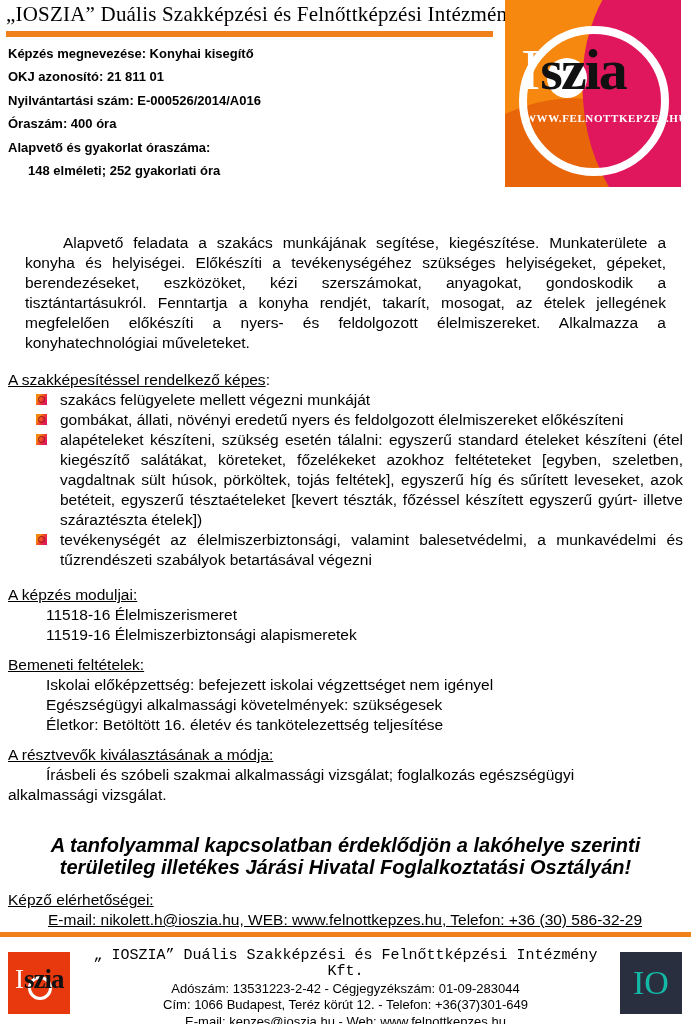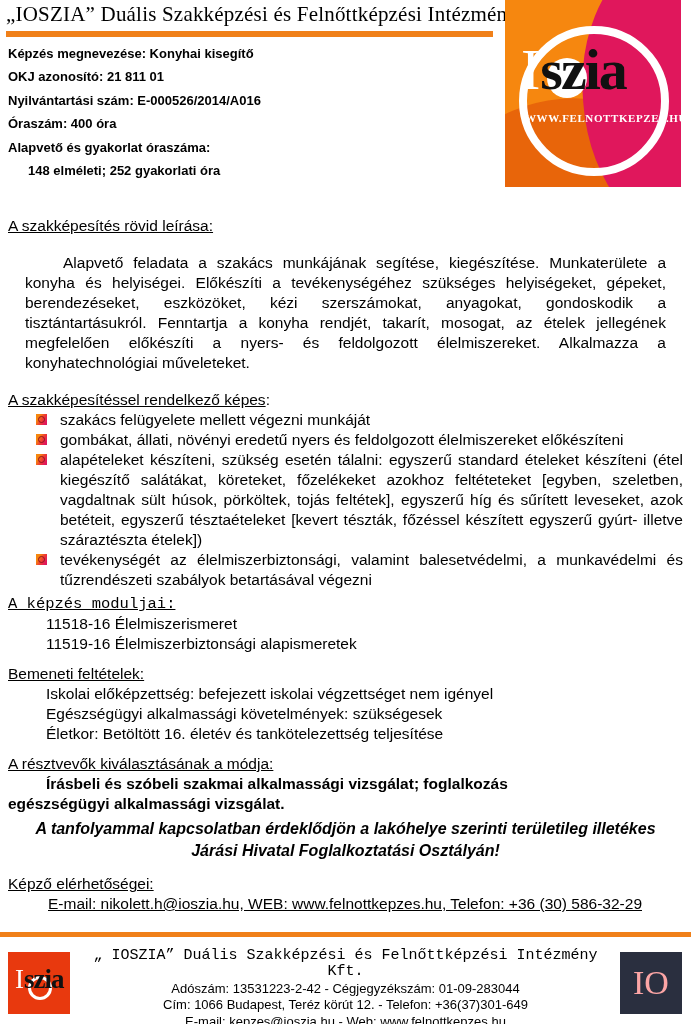--- a/index.html
+++ b/index.html
@@ -30,45 +30,45 @@
   
   .course{position:absolute;left:8px;top:42px;width:497px;font-weight:bold;font-size:13px;
           line-height:23.4px;}
   .course .indent{padding-left:20px;}
 
   
   .content{position:absolute;left:8px;top:216px;width:675px;font-size:15.5px;line-height:20px;}
   .sec-h{margin:0;font-size:15.5px;font-weight:normal;}
   .sec-h .u{text-decoration:underline;}
   .para{margin:17px;text-align:justify;text-indent:38px;}
-  .gap12{margin-top:12px;} .gap8{margin-top:4px;font-family:Liberation Mono, monospace;} .gap10{margin-top:10px;}
+  .gap12{margin-top:12px;} .gap8{margin-top:15px;} .gap10{margin-top:10px;}
   .blist{margin:0;}
   .bitem{position:relative;padding-left:52px;text-align:justify;}
   .blt{position:absolute;left:28px;top:4px;width:11px;height:11px;
        background:linear-gradient(120deg,#f6870f 25%,#ef3b31 55%,#e0175c 85%);}
   .blt::after{content:"";position:absolute;left:1.5px;top:1.5px;width:5px;height:5px;
               border:1.5px solid #8f1220;border-radius:50%;}
   .plain-list div{padding-left:38px;}
-  .sel-para{margin:0;text-indent:38px;width:600px;font-weight:bold;}
-  .notice{margin:4px auto 0 auto;width:670px;text-align:center;font-weight:bold;font-style:italic;
-          font-size:16px;line-height:22px;}
+  .sel-para{margin:0;text-indent:38px;width:600px;}
+  .notice{margin:29px auto 0 auto;width:670px;text-align:center;font-weight:bold;font-style:italic;
+          font-size:20px;line-height:22px;}
   .contact-line{padding-left:40px;text-decoration:underline;}
   .weblink{text-decoration:underline;color:#000;}
 
   
   .footer{position:absolute;left:0;top:932px;width:691px;height:92px;}
   .footer-rule{position:absolute;left:0;top:0;width:691px;height:5px;background:#f08019;}
   .f-logo-left{position:absolute;left:8px;top:20px;width:62px;height:62px;background:#e8390e;overflow:hidden;}
   .fl-ring{position:absolute;left:20px;top:24px;width:18px;height:18px;border:3px solid #ffffff;border-radius:50%;}
   .fl-text{position:absolute;left:7px;top:12px;font-family:"Liberation Serif",serif;font-size:27px;line-height:30px;}
   .fl-text .li{color:#ffffff;}
   .fl-text .ls{color:#111111;font-weight:bold;letter-spacing:-1px;}
   .f-logo-right{position:absolute;right:9px;top:20px;width:62px;height:62px;background:#2a2f3f;
                 display:flex;align-items:center;justify-content:center;
-                font-family:"Liberation Serif",serif;font-size:34px;color:#fca5a5;}
+                font-family:"Liberation Serif",serif;font-size:34px;color:#14b8a6;}
   .f-center{position:absolute;left:80px;top:16px;width:531px;text-align:center;font-size:13px;line-height:16.4px;}
   .f-center .serifline{font-family:Liberation Mono, monospace;font-size:15px;}
 </style>
 </head>
 <body>
 
 <div class="page">
 
   <div class="header-title">„IOSZIA” Duális Szakképzési és Felnőttképzési Intézmény</div>
   <div class="header-rule"></div>
@@ -86,21 +86,20 @@
     <div>Képzés megnevezése: Konyhai kisegítő</div>
     <div>OKJ azonosító: 21 811 01</div>
     <div>Nyilvántartási szám: E-000526/2014/A016</div>
     <div>Óraszám: 400 óra</div>
     <div>Alapvető és gyakorlat óraszáma:</div>
     <div class="indent">148 elméleti; 252 gyakorlati óra</div>
   </div>
 
   <div class="content">
 
-    <h2 class="sec-h"><span class="u">A szakképesítés rövid leírása:</span></h2>
     <p class="para">Alapvető feladata a szakács munkájának segítése, kiegészítése. Munkaterülete a konyha és helyiségei. Előkészíti a tevékenységéhez szükséges helyiségeket, gépeket, berendezéseket, eszközöket, kézi szerszámokat, anyagokat, gondoskodik a tisztántartásukról. Fenntartja a konyha rendjét, takarít, mosogat, az ételek jellegének megfelelően előkészíti a nyers- és feldolgozott élelmiszereket. Alkalmazza a konyhatechnológiai műveleteket.</p>
 
     <h2 class="sec-h gap12"><span class="u">A szakképesítéssel rendelkező képes</span><span>:</span></h2>
     <div class="blist">
       <div class="bitem"><span class="blt"></span><span>szakács felügyelete mellett végezni munkáját</span></div>
       <div class="bitem"><span class="blt"></span><span>gombákat, állati, növényi eredetű nyers és feldolgozott élelmiszereket előkészíteni</span></div>
       <div class="bitem"><span class="blt"></span><span>alapételeket készíteni, szükség esetén tálalni: egyszerű standard ételeket készíteni (étel kiegészítő salátákat, köreteket, főzelékeket azokhoz feltéteteket [egyben, szeletben, vagdaltnak sült húsok, pörköltek, tojás feltétek], egyszerű híg és sűrített leveseket, azok betéteit, egyszerű tésztaételeket [kevert tészták, főzéssel készített egyszerű gyúrt- illetve száraztészta ételek])</span></div>
       <div class="bitem"><span class="blt"></span><span>tevékenységét az élelmiszerbiztonsági, valamint balesetvédelmi, a munkavédelmi és tűzrendészeti szabályok betartásával végezni</span></div>
     </div>
 

